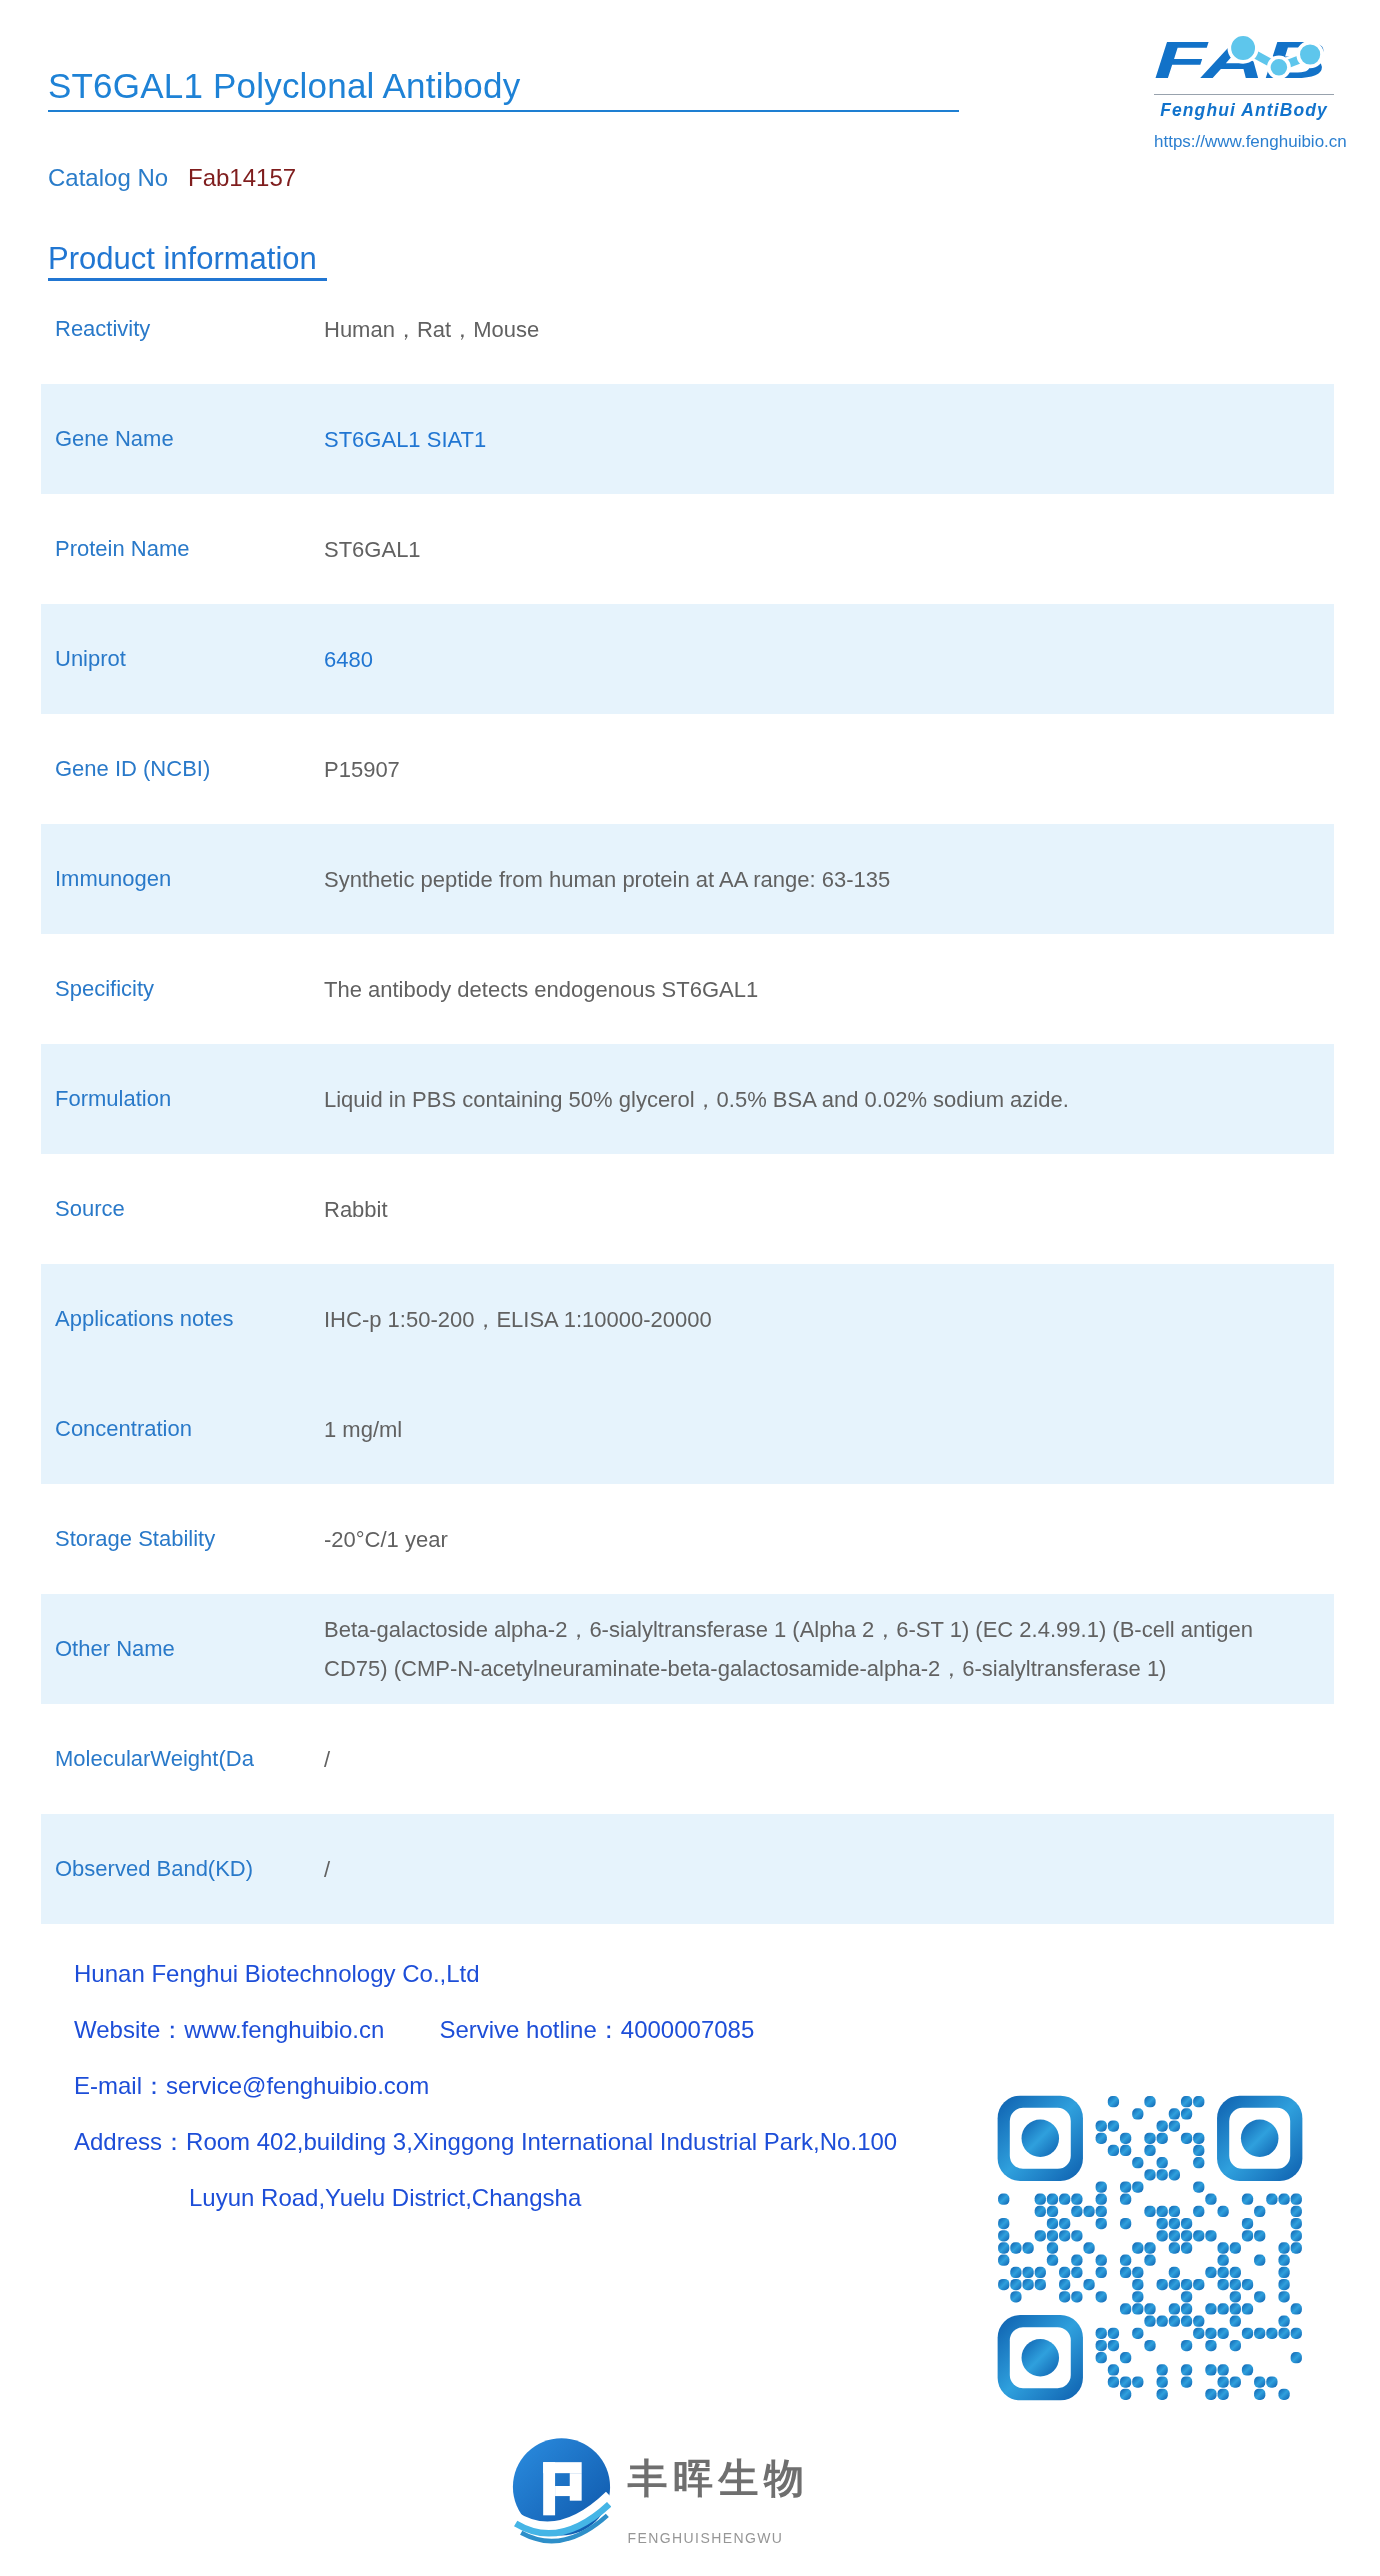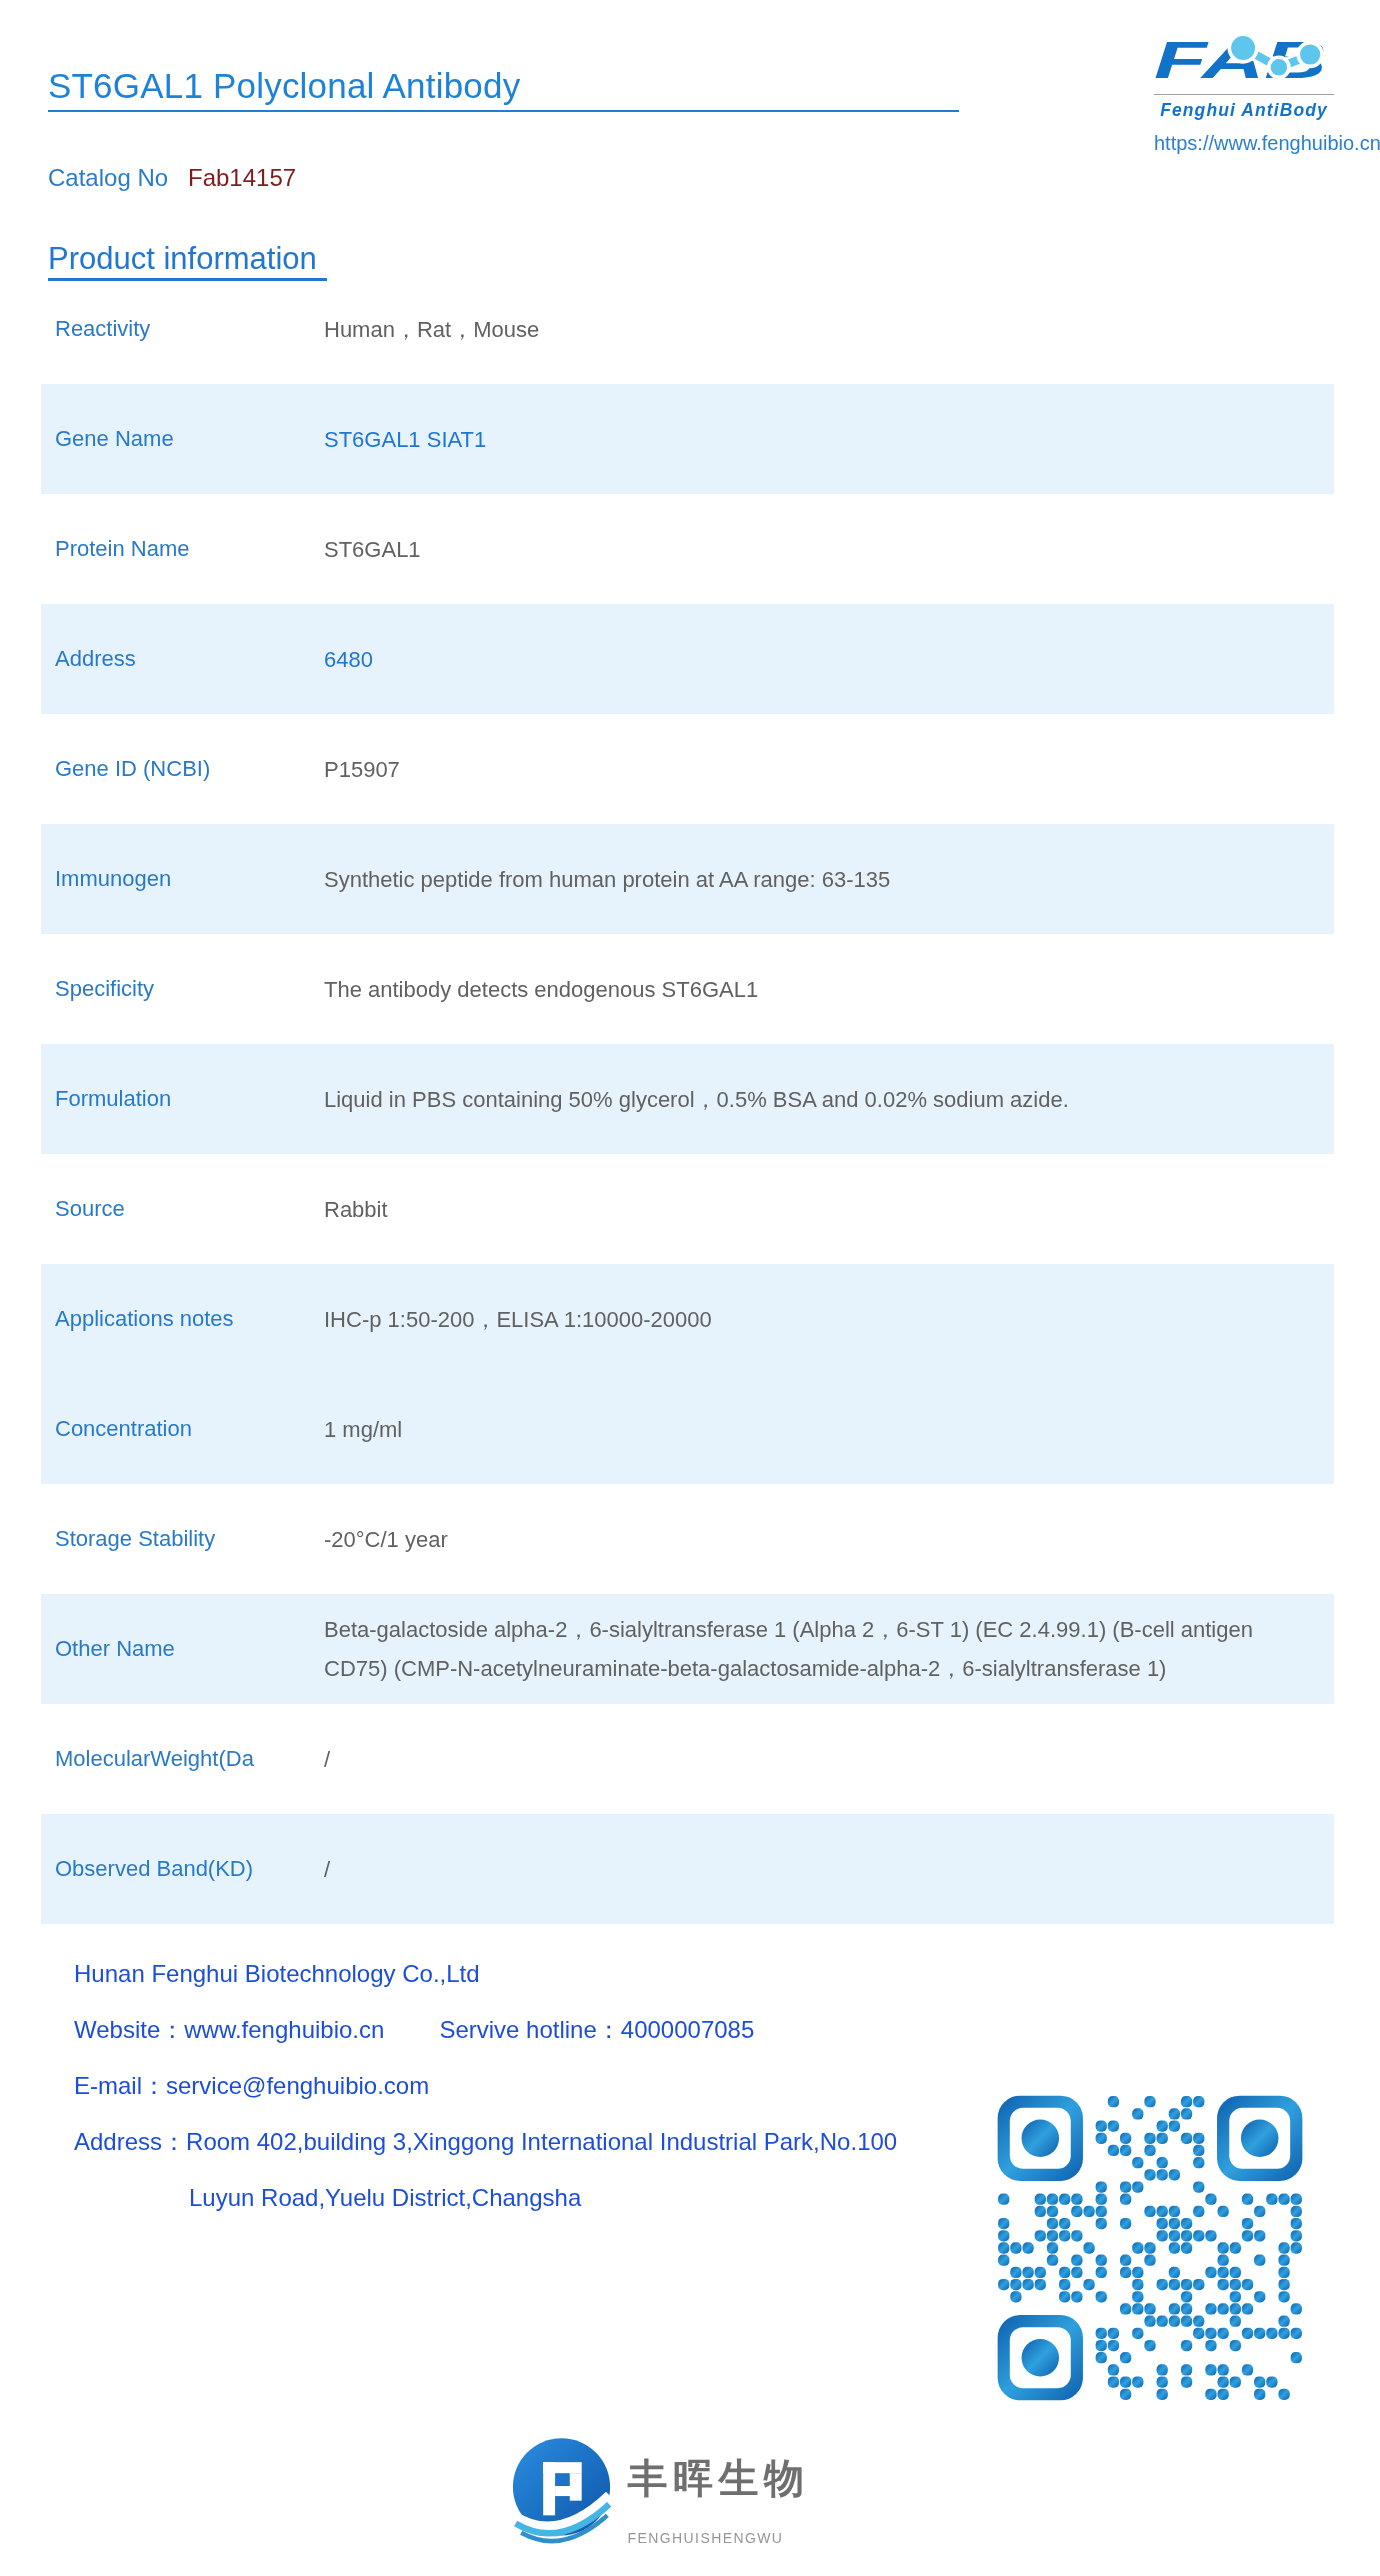--- a/index.html
+++ b/index.html
@@ -10,21 +10,21 @@
   }
   
   .doc-title{
     position:absolute;left:48px;top:66px;font-size:35px;font-weight:400;
     color:#1e82d6;letter-spacing:0.2px;
   }
   .title-underline{position:absolute;left:48px;top:110px;width:911px;height:1.8px;background:#1e7fd2;}
   .logo-block{position:absolute;left:1154px;top:35px;width:180px;}
   .logo-divider{height:1.8px;background:#98a2ad;margin-top:5.5px;}
   .logo-brand{font-size:17.5px;font-weight:bold;font-style:italic;color:#1173cc;letter-spacing:1.1px;margin-top:4.6px;text-align:center;}
-  .logo-url{font-size:20px;color:#2b7fd0;margin-top:11px;text-align:center;}
+  .logo-url{font-size:17px;color:#2b7fd0;margin-top:11px;text-align:center;}
   .catalog-row{position:absolute;left:48px;top:164px;font-size:24px;}
   .catalog-label{color:#2a7cc9;display:inline-block;width:140px;}
   .catalog-value{color:#7f1d1d;}
   
   .section-heading{position:absolute;left:48px;top:241px;font-size:31px;color:#2176d2;}
   .section-underline{position:absolute;left:48px;top:278px;width:279px;height:2.8px;background:#2176d2;}
   
   .info-table{position:absolute;left:41px;top:274px;width:1293px;}
   .info-row{display:flex;align-items:center;min-height:110px;padding-left:14px;box-sizing:border-box;}
   .info-row.alt{background:#e6f3fc;}
@@ -85,21 +85,21 @@
       <div class="info-label">Gene Name</div>
       <div class="info-value blue">ST6GAL1 SIAT1</div>
     </div>
 
     <div class="info-row">
       <div class="info-label">Protein Name</div>
       <div class="info-value">ST6GAL1</div>
     </div>
 
     <div class="info-row alt">
-      <div class="info-label">Address</div>
+      <div class="info-label">Uniprot</div>
       <div class="info-value blue">6480</div>
     </div>
 
     <div class="info-row">
       <div class="info-label">Gene ID (NCBI)</div>
       <div class="info-value">P15907</div>
     </div>
 
     <div class="info-row alt">
       <div class="info-label">Immunogen</div>

